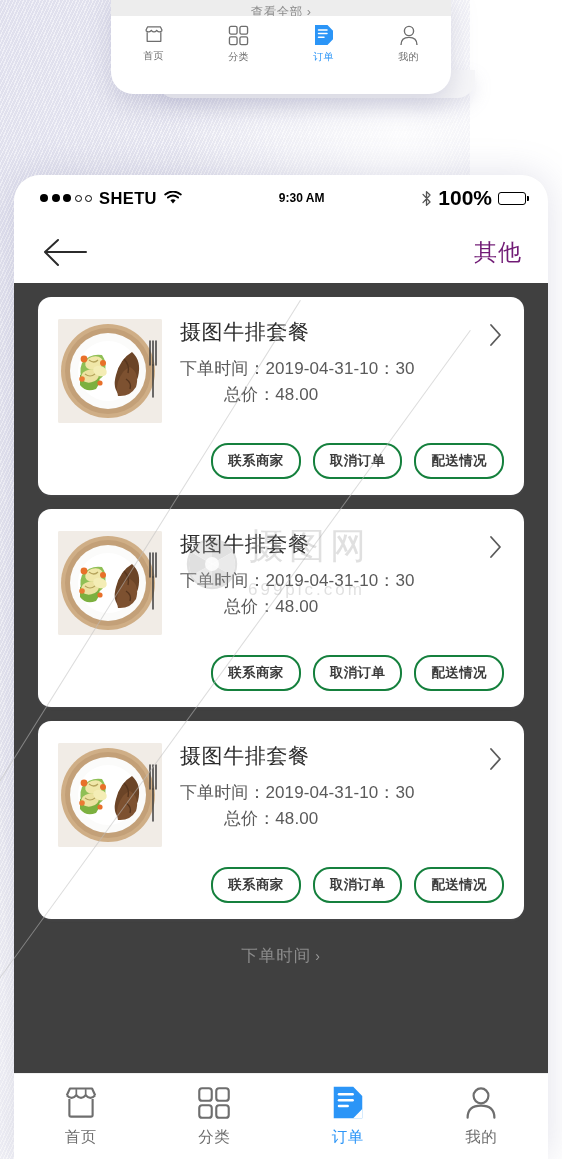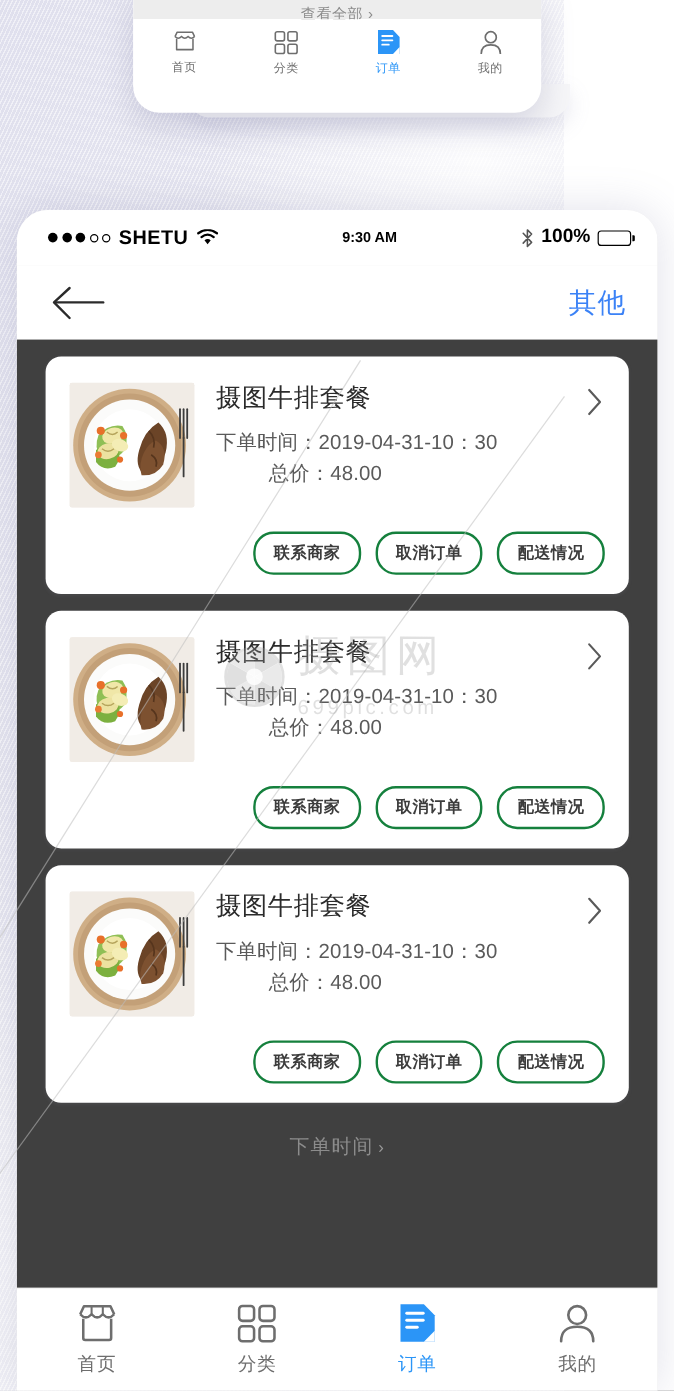--- a/index.html
+++ b/index.html
@@ -104,21 +104,21 @@
     color: #000;
     flex: none;
   }
   .sb-left { display: flex; align-items: center; gap: 7px; }
   .sb-dots { display: flex; align-items: center; gap: 3.5px; }
   .dot { width: 8px; height: 8px; border-radius: 50%; background: #000; }
   .dot.hollow { background: transparent; border: 1.3px solid #000; width: 7px; height: 7px; }
   .sb-carrier { font-size: 16.5px; font-weight: bold; letter-spacing: .4px; text-align: center; }
   .sb-center { flex: 1; text-align: center; font-size: 12px; font-weight: bold; }
   .sb-right { display: flex; align-items: center; gap: 6px; }
-  .sb-batt-pct { font-size: 16px; font-weight: bold; }
+  .sb-batt-pct { font-size: 21px; font-weight: bold; }
   .batt {
     width: 28px; height: 13px;
     border: 1.6px solid #000; border-radius: 3px;
     position: relative; padding: 1.4px;
   }
   .batt::after {
     content: ""; position: absolute; right: -4px; top: 3.6px;
     width: 2.4px; height: 5px; background: #000; border-radius: 0 1px 1px 0;
   }
   .batt-fill { width: 100%; height: 100%; background: #000; border-radius: 1px; }
@@ -127,21 +127,21 @@
   .titlebar {
     height: 62px;
     background: #fff;
     display: flex;
     align-items: center;
     justify-content: space-between;
     padding: 0 26px 0 28px;
     flex: none;
   }
   .back-arrow { cursor: pointer; line-height: 0; }
-  .page-title { font-size: 23px; color: #3b82f6; letter-spacing: 1px; }
+  .page-title { font-size: 23px; color: #701a75; letter-spacing: 1px; }
 
   
   .content {
     flex: 1;
     background: #404040;
     padding: 14px 0 0 0;
     position: relative;
     overflow: hidden;
   }
 

